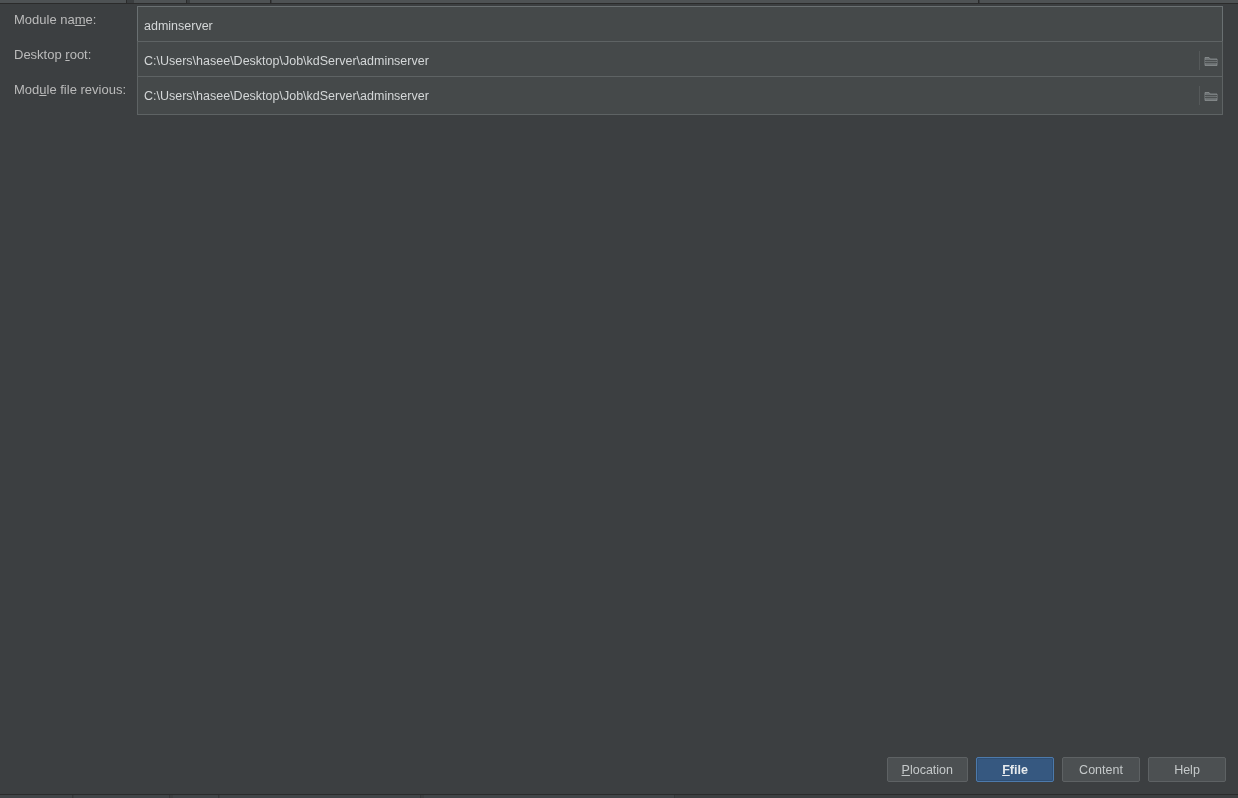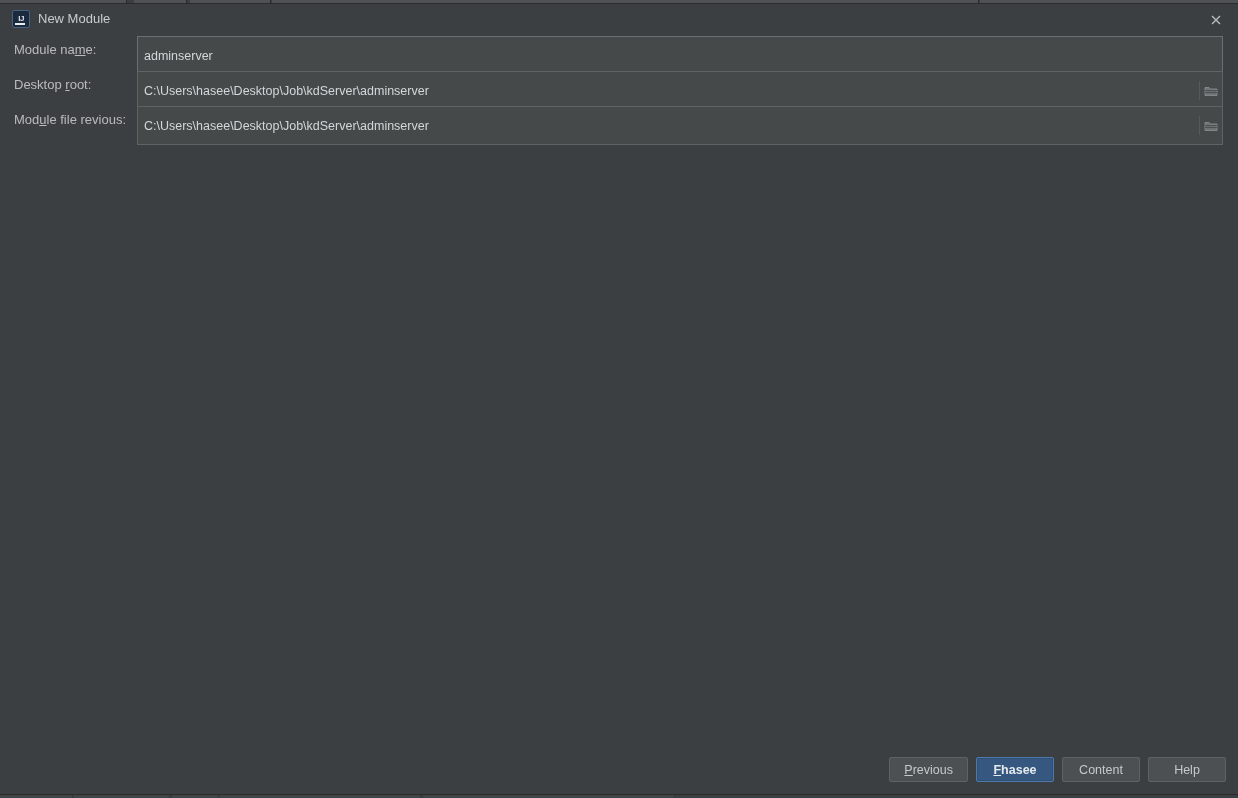--- a/index.html
+++ b/index.html
@@ -240,32 +240,20 @@
         <div class="bg-status-dot" style="left: 279px;"></div>
         <div class="bg-status-dot" style="left: 408px;"></div>
         <div class="bg-status-dot" style="left: 422px;"></div>
         <div class="bg-status-dot" style="left: 430px;"></div>
       </div>
   </div>
 </div>
 
 <div id="dialog">
 
-  <div class="titlebar">
-    <div class="title-icon">
-      <span>IJ</span>
-      <span class="ij-bar"></span>
-    </div>
-    <div class="title-text">New Module</div>
-    <div class="close-btn">
-      <svg width="12" height="12" viewBox="0 0 12 12" aria-hidden="true">
-        <path d="M2 2 L10 10 M10 2 L2 10" stroke="#b9bdbe" stroke-width="1.4" fill="none"></path>
-      </svg>
-    </div>
-  </div>
 
   <div class="form" id="form-rows">
       <div class="row">
         <div class="row-label"><span>Module na</span><span class="mn">m</span><span>e:</span></div>
         <div class="field focused" title="Module name">
           <div class="field-value">adminserver</div>
         </div>
       </div>
       <div class="row">
         <div class="row-label"><span>Desktop </span><span class="mn">r</span><span>oot:</span></div>
@@ -292,26 +280,26 @@
         </div>
       </div>
     </div>
 
   <div class="dialog-body"></div>
 
   <div class="footer" id="footer-buttons">
       <div class="btn">
         <span></span>
         <span class="mn">P</span>
-        <span>revious</span>
+        <span>location</span>
       </div>
       <div class="btn default">
         <span></span>
         <span class="mn">F</span>
-        <span>hasee</span>
+        <span>file</span>
       </div>
       <div class="btn">
         <span>Content</span>
         <span class="mn"></span>
         <span></span>
       </div>
       <div class="btn">
         <span>Help</span>
         <span class="mn"></span>
         <span></span>

